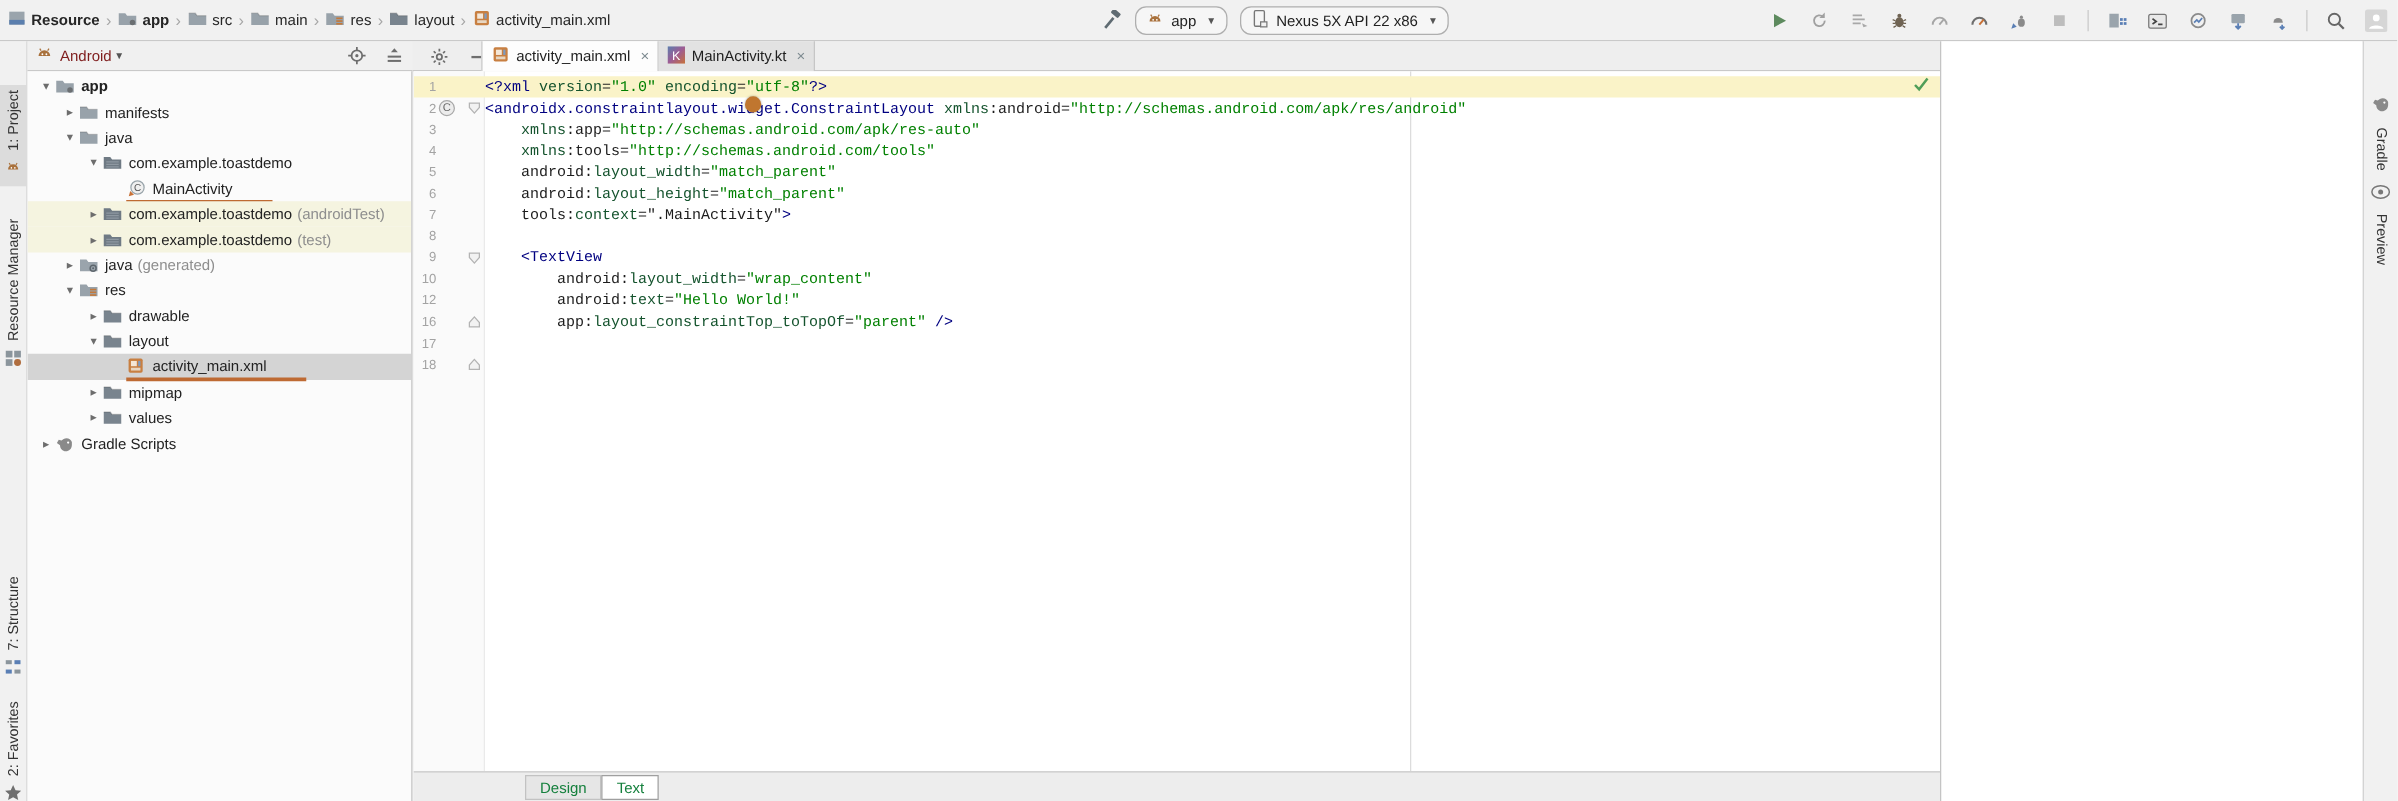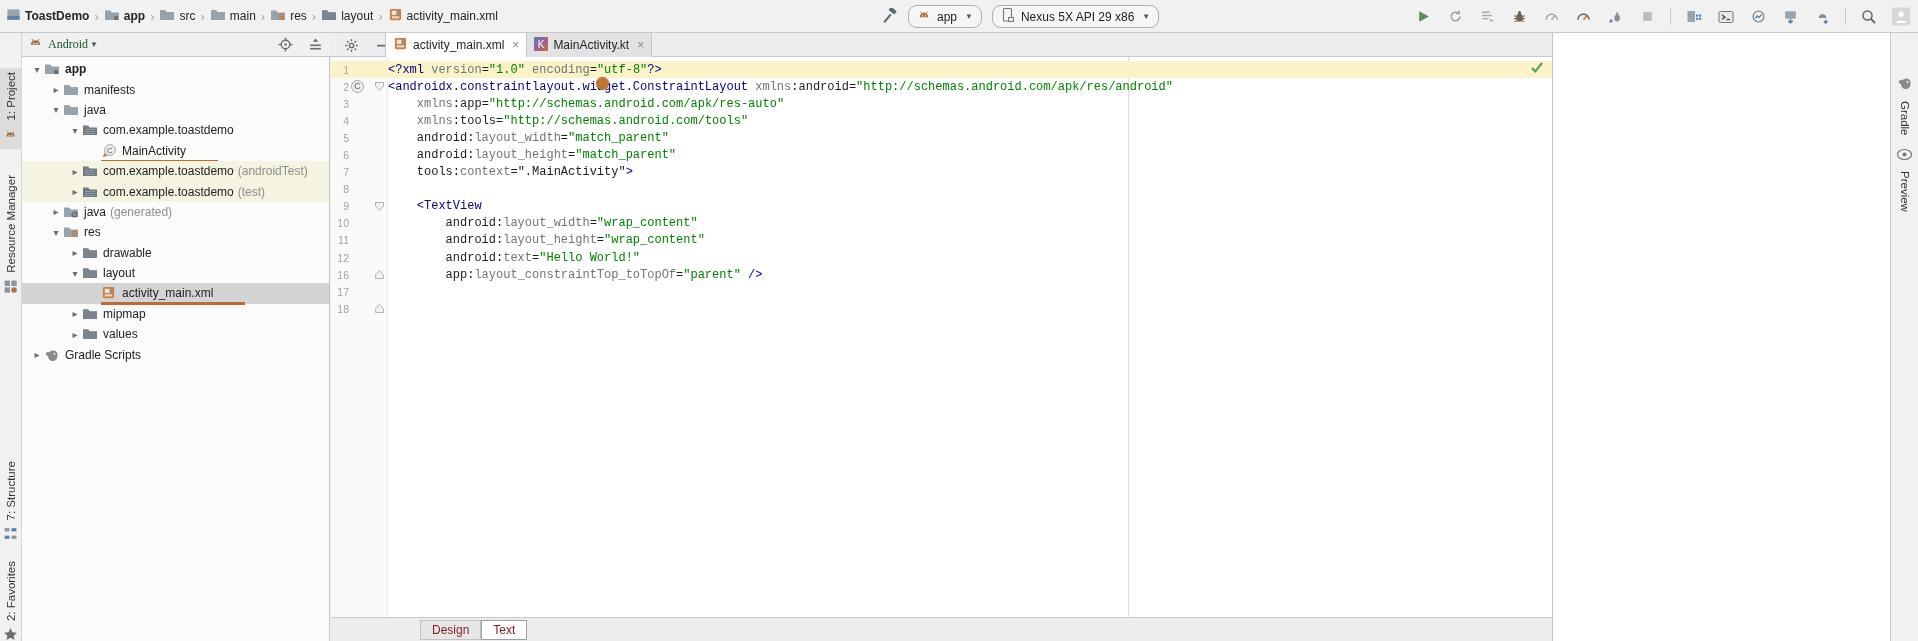--- a/index.html
+++ b/index.html
@@ -29,21 +29,21 @@
              border-left:1px solid #c9c9c9; }
   .stripe-item { position:absolute; left:0; width:100%; display:flex; flex-direction:column;
                  align-items:center; gap:6px; padding:4px 0; cursor:default; }
   .stripe-item.active { background:#dcdcdc; }
   .vtext { writing-mode:vertical-rl; transform:rotate(180deg); font-size:11.5px; color:#333; white-space:nowrap; }
   .vtext-r { writing-mode:vertical-rl; font-size:11.5px; color:#333; white-space:nowrap; }
 
   
   #ppanel-header { position:absolute; left:22px; top:33px; width:308px; height:24px; background:#f0f0f0;
                    border-bottom:1px solid #c9c9c9; display:flex; align-items:center; padding:0 6px; }
-  #ppanel-header .hdr-label { font-size:12px; color:#14532d; margin:0 2px 0 5px;font-family:Liberation Serif, serif; }
+  #ppanel-header .hdr-label { font-size:12px; color:#7f1d1d; margin:0 2px 0 5px; }
   #ppanel-header .hdr-arrow { font-size:8px; color:#555; }
   .hdr-icons { margin-left:auto; display:flex; align-items:center; gap:12px; }
   #ppanel { position:absolute; left:22px; top:57px; width:308px; height:584px; background:#fbfbfb;
             border-right:1px solid #c4c4c4; padding-top:2px; overflow:hidden; }
   .trow { position:relative; display:flex; align-items:center; height:20.4px; font-size:12px; color:#222;
           cursor:default; white-space:nowrap; }
   .trow.cream { background:#f5f4e0; }
   .trow.selected { background:#d4d4d4; }
   .trow .arrow { width:14px; flex:none; text-align:center; color:#6d6d6d; font-size:10px; }
   .trow .ticon { width:16px; height:16px; flex:none; margin-right:5px; display:inline-flex; }
@@ -69,54 +69,54 @@
               border-right:1px solid #eaeaea; }
   #marginguide { position:absolute; left:797px; top:0; bottom:0; width:1px; background:#dcdcdc; }
   #codelines { position:absolute; left:0; top:4px; right:0; }
   .cl { display:flex; align-items:center; height:17.1px; white-space:pre;
         font-family:"Liberation Mono", monospace; font-size:12px; }
   .cl.caret-row { background:#faf3c8; }
   .cl .ln { width:18px; flex:none; text-align:right; color:#a3a3a3; font-size:10.5px;
             font-family:"Liberation Sans", sans-serif; }
   .cl .marks { width:39px; flex:none; position:relative; height:100%; }
   .cl .ct { flex:1; }
-  .tk-g { color:#000080; } .tk-a { color:#737373;text-align:center; } .tk-s { color:#008000; } .tk-p { color:#1c1c1c; }
+  .tk-g { color:#000080; } .tk-a { color:#14532d;text-align:center; } .tk-s { color:#008000; } .tk-p { color:#1c1c1c; }
   .mk-badge { position:absolute; left:2px; top:2px; width:13px; height:13px; border:1px solid #a8a8a8;
               border-radius:50%; background:#ececec; color:#666; font-size:9px; line-height:11px;
               text-align:center; font-family:"Liberation Sans", sans-serif; }
   .mk-fold { position:absolute; right:3px; top:3px; }
   #inspect-ok { position:absolute; right:8px; top:3px; }
   #cursor-dot { position:absolute; width:13px; height:13px; border-radius:50%;
                 box-shadow:0 0 2px rgba(0,0,0,.35); z-index:5; }
 
   
   #bottomstrip { position:absolute; left:331px; top:617px; width:1221px; height:24px; background:#ededed;
                  border-top:1px solid #c9c9c9; display:flex; align-items:center; }
-  .btab { height:20px; display:inline-flex; align-items:center; padding:0 11px; font-size:12px; color:#7f1d1d;
+  .btab { height:20px; display:inline-flex; align-items:center; padding:0 11px; font-size:12px; color:#15803d;
           border:1px solid #c2c2c2; background:#e6e6e6; cursor:default; }
   .btab.active { background:#ffffff; border-color:#9f9f9f; }
   #btabs { margin-left:89px; display:flex; }
 
   
   #blankpane { position:absolute; left:1552px; top:33px; width:338px; height:608px; background:#ffffff;
                border-left:1px solid #c4c4c4; }
 </style>
 </head>
 <body>
 
 <div id="app">
 
   <div id="topbar">
     <div id="breadcrumbs">
         <span class="crumb bold">
           <span><svg width="15" height="15" viewBox="0 0 16 16">
               <rect x="1.5" y="2.5" width="13" height="11" fill="#9aa4ac"></rect>
               <rect x="1.5" y="9.5" width="13" height="4" fill="#5b7fae"></rect>
             </svg></span>
-          <span>ToastDemo</span>
+          <span>Resource</span>
         </span>
         <span class="crumb-sep">›</span>
         <span class="crumb bold">
           <span><svg width="16" height="16" viewBox="0 0 16 16">
               <path d="M1 3.5h5.2l1.5 2H15v7.5H1z" fill="#98a2aa"></path>
               <circle cx="12" cy="11" r="2.2" fill="#6b6f72"></circle>
             </svg></span>
           <span>app</span>
         </span>
         <span class="crumb-sep">›</span>
@@ -180,21 +180,21 @@
               <circle cx="9.7" cy="9" r=".8" fill="#fff"></circle>
             </svg></span>
         <span>app</span>
         <span class="arrow">▼</span>
       </span>
       <span class="combo">
         <span id="dev-icon-slot"><svg width="14" height="16" viewBox="0 0 14 16">
               <rect x="2.5" y="1.5" width="8" height="12.5" rx="1" fill="none" stroke="#777" stroke-width="1.1"></rect>
               <rect x="7.5" y="10.5" width="5" height="4" fill="#f1f1f1" stroke="#777" stroke-width="1"></rect>
             </svg></span>
-        <span>Nexus 5X API 29 x86</span>
+        <span>Nexus 5X API 22 x86</span>
         <span class="arrow">▼</span>
       </span>
     </div>
     <div id="tb-right">
         <span class="tbtn">
           <svg width="15" height="15" viewBox="0 0 14 14">
             <path d="M3 2l9 5-9 5z" fill="#5d8a5e"></path>
           </svg>
         </span>
         <span class="tbtn">
@@ -604,21 +604,20 @@
         <div class="cl"><span class="ln">3</span><span class="marks"></span><span class="ct"><span class="tk-p">    </span><span class="tk-a">xmlns</span><span class="tk-p">:app=</span><span class="tk-s">"http://schemas.android.com/apk/res-auto"</span></span></div>
         <div class="cl"><span class="ln">4</span><span class="marks"></span><span class="ct"><span class="tk-p">    </span><span class="tk-a">xmlns</span><span class="tk-p">:tools=</span><span class="tk-s">"http://schemas.android.com/tools"</span></span></div>
         <div class="cl"><span class="ln">5</span><span class="marks"></span><span class="ct"><span class="tk-p">    android:</span><span class="tk-a">layout_width</span><span class="tk-p">=</span><span class="tk-s">"match_parent"</span></span></div>
         <div class="cl"><span class="ln">6</span><span class="marks"></span><span class="ct"><span class="tk-p">    android:</span><span class="tk-a">layout_height</span><span class="tk-p">=</span><span class="tk-s">"match_parent"</span></span></div>
         <div class="cl"><span class="ln">7</span><span class="marks"></span><span class="ct"><span class="tk-p">    tools:</span><span class="tk-a">context</span><span class="tk-p">=".MainActivity"</span><span class="tk-g">&gt;</span></span></div>
         <div class="cl"><span class="ln">8</span><span class="marks"></span><span class="ct"></span></div>
         <div class="cl"><span class="ln">9</span><span class="marks"><span class="mk-fold"><svg width="11" height="11" viewBox="0 0 11 11">
                 <path d="M1.5 1.5h8v3.5l-4 4.5-4-4.5z" fill="#f2f2f2" stroke="#b3b3b3"></path>
               </svg></span></span><span class="ct"><span class="tk-p">    </span><span class="tk-g">&lt;TextView</span></span></div>
         <div class="cl"><span class="ln">10</span><span class="marks"></span><span class="ct"><span class="tk-p">        android:</span><span class="tk-a">layout_width</span><span class="tk-p">=</span><span class="tk-s">"wrap_content"</span></span></div>
-        <div class="cl"><span class="ln">11</span><span class="marks"></span><span class="ct"><span class="tk-p">        android:</span><span class="tk-a">layout_height</span><span class="tk-p">=</span><span class="tk-s">"wrap_content"</span></span></div>
         <div class="cl"><span class="ln">12</span><span class="marks"></span><span class="ct"><span class="tk-p">        android:</span><span class="tk-a">text</span><span class="tk-p">=</span><span class="tk-s">"Hello World!"</span></span></div>
         <div class="cl"><span class="ln">16</span><span class="marks"><span class="mk-fold"><svg width="11" height="11" viewBox="0 0 11 11">
                 <path d="M1.5 9.5h8V6l-4-4.5L1.5 6z" fill="#f2f2f2" stroke="#b3b3b3"></path>
               </svg></span></span><span class="ct"><span class="tk-p">        app:</span><span class="tk-a">layout_constraintTop_toTopOf</span><span class="tk-p">=</span><span class="tk-s">"parent"</span><span class="tk-g"> /&gt;</span></span></div>
         <div class="cl"><span class="ln">17</span><span class="marks"></span><span class="ct"></span></div>
         <div class="cl"><span class="ln">18</span><span class="marks"><span class="mk-fold"><svg width="11" height="11" viewBox="0 0 11 11">
                 <path d="M1.5 9.5h8V6l-4-4.5L1.5 6z" fill="#f2f2f2" stroke="#b3b3b3"></path>
               </svg></span></span></div>
       </div>
     <span id="inspect-ok"><svg width="14" height="14" viewBox="0 0 14 14">

